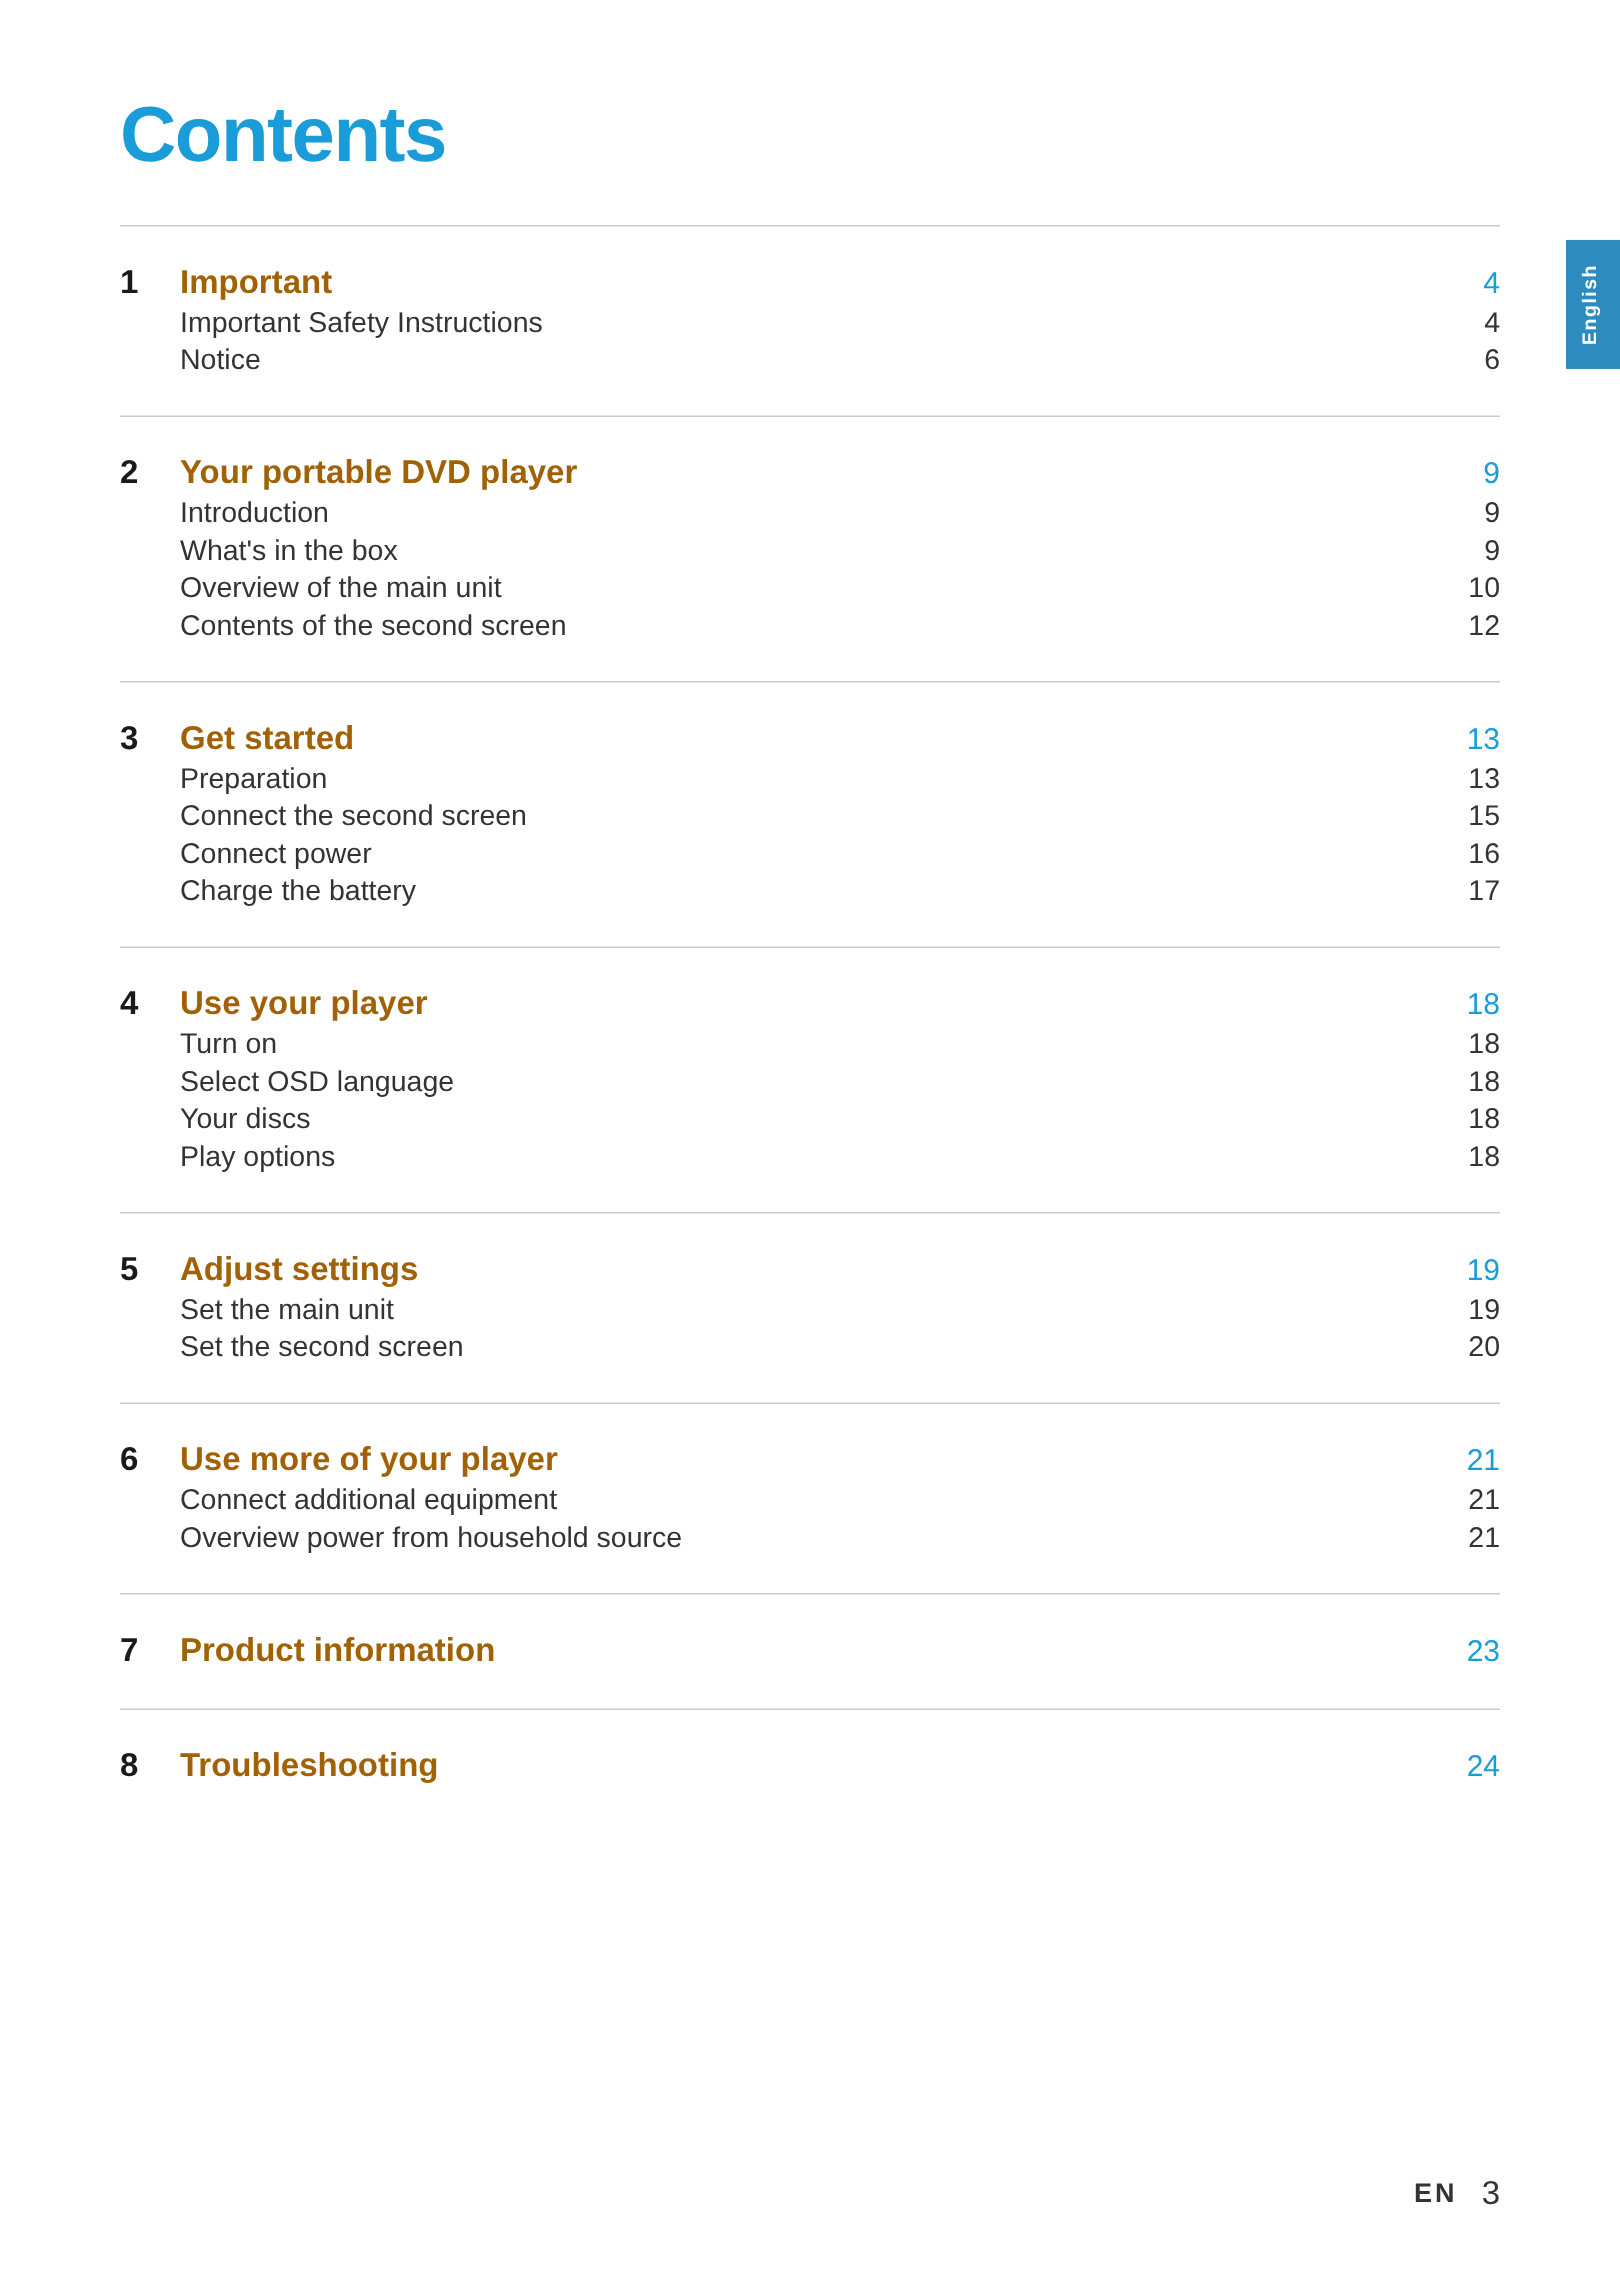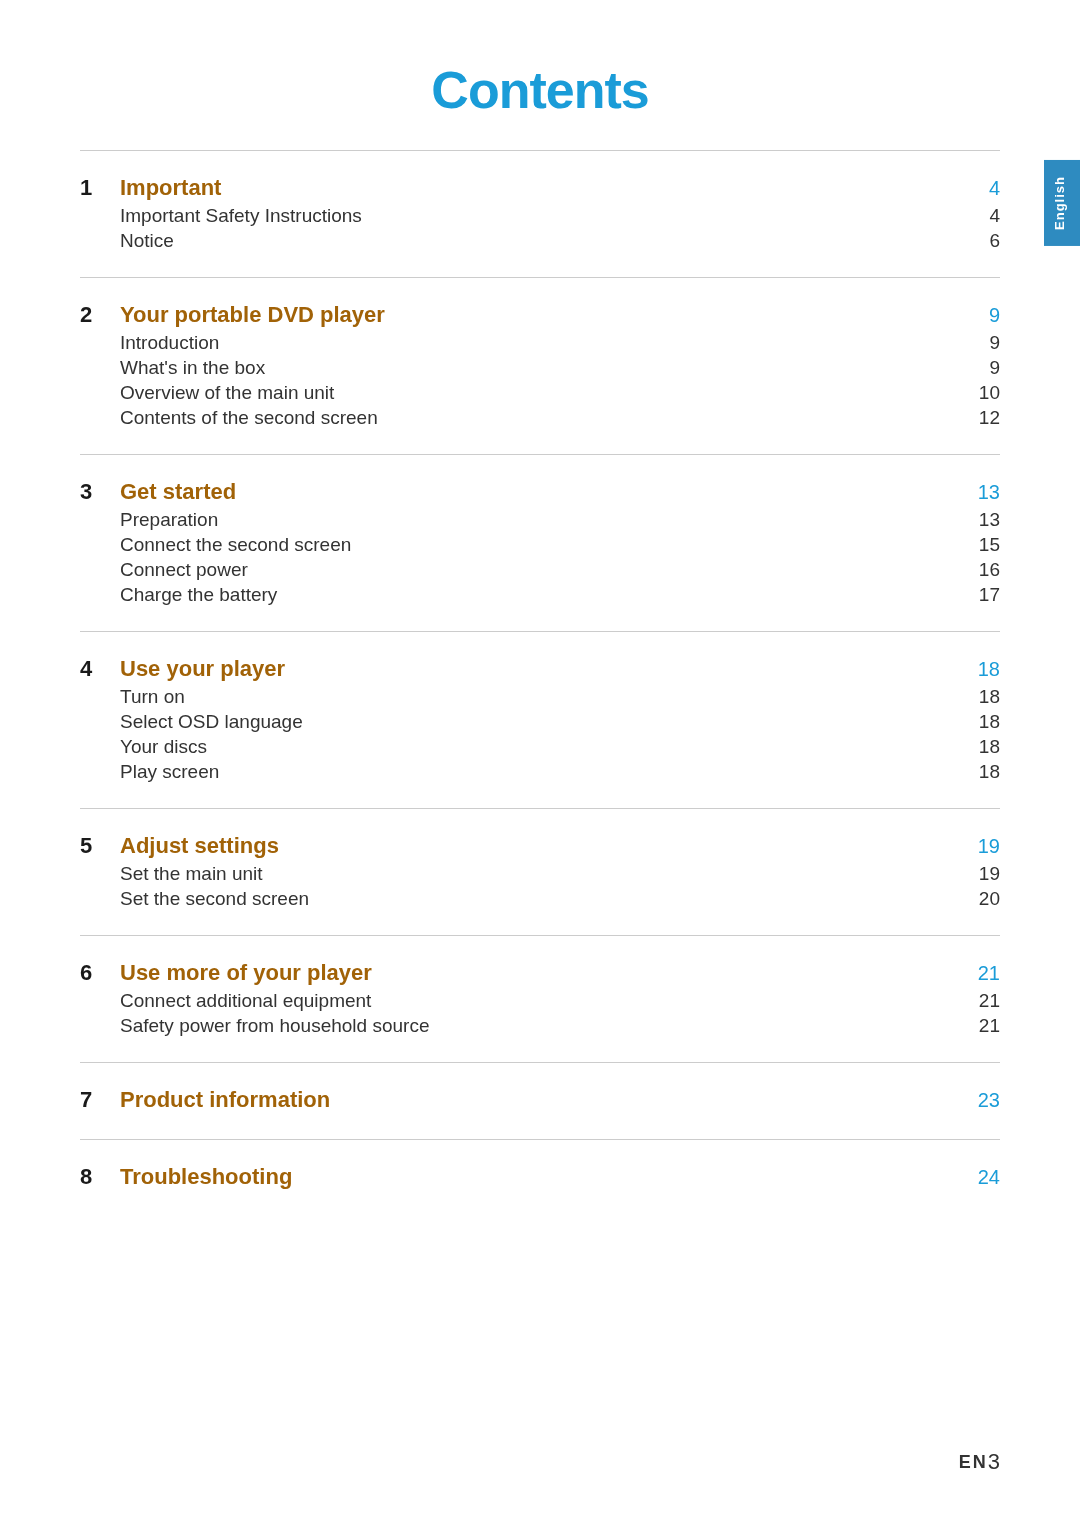--- a/index.html
+++ b/index.html
@@ -40,21 +40,20 @@
       padding: 16px 8px;
       letter-spacing: 1px;
     }
 
     .page-title {
       font-size: 52px;
       font-weight: bold;
       color: #1a9cd8;
       margin-bottom: 30px;
       letter-spacing: -1px;
-      text-align: center;
     }
 
     .top-rule {
       border: none;
       border-top: 1px solid #cccccc;
       margin-bottom: 0;
     }
 
     .toc-section {
       padding: 22px 0 0 0;
@@ -114,20 +113,21 @@
       min-width: 30px;
       text-align: right;
     }
 
     .footer {
       position: absolute;
       bottom: 50px;
       right: 80px;
       display: flex;
       align-items: center;
+      gap: 16px;
     }
 
     .footer-lang {
       font-size: 18px;
       font-weight: bold;
       color: #333333;
       letter-spacing: 2px;
     }
 
     .footer-page {
@@ -220,21 +220,21 @@
         </div>
         <div class="sub-row">
           <span class="sub-title">Select OSD language</span>
           <span class="sub-page">18</span>
         </div>
         <div class="sub-row">
           <span class="sub-title">Your discs</span>
           <span class="sub-page">18</span>
         </div>
         <div class="sub-row">
-          <span class="sub-title">Play screen</span>
+          <span class="sub-title">Play options</span>
           <span class="sub-page">18</span>
         </div>
       </div>
       <div class="toc-section">
         <div class="section-row">
           <span class="section-number">5</span>
           <span class="section-title">Adjust settings</span>
           <span class="section-page">19</span>
         </div>
         <div class="sub-row">
@@ -250,21 +250,21 @@
         <div class="section-row">
           <span class="section-number">6</span>
           <span class="section-title">Use more of your player</span>
           <span class="section-page">21</span>
         </div>
         <div class="sub-row">
           <span class="sub-title">Connect additional equipment</span>
           <span class="sub-page">21</span>
         </div>
         <div class="sub-row">
-          <span class="sub-title">Safety power from household source</span>
+          <span class="sub-title">Overview power from household source</span>
           <span class="sub-page">21</span>
         </div>
       </div>
       <div class="toc-section">
         <div class="section-row">
           <span class="section-number">7</span>
           <span class="section-title">Product information</span>
           <span class="section-page">23</span>
         </div>
       </div>

